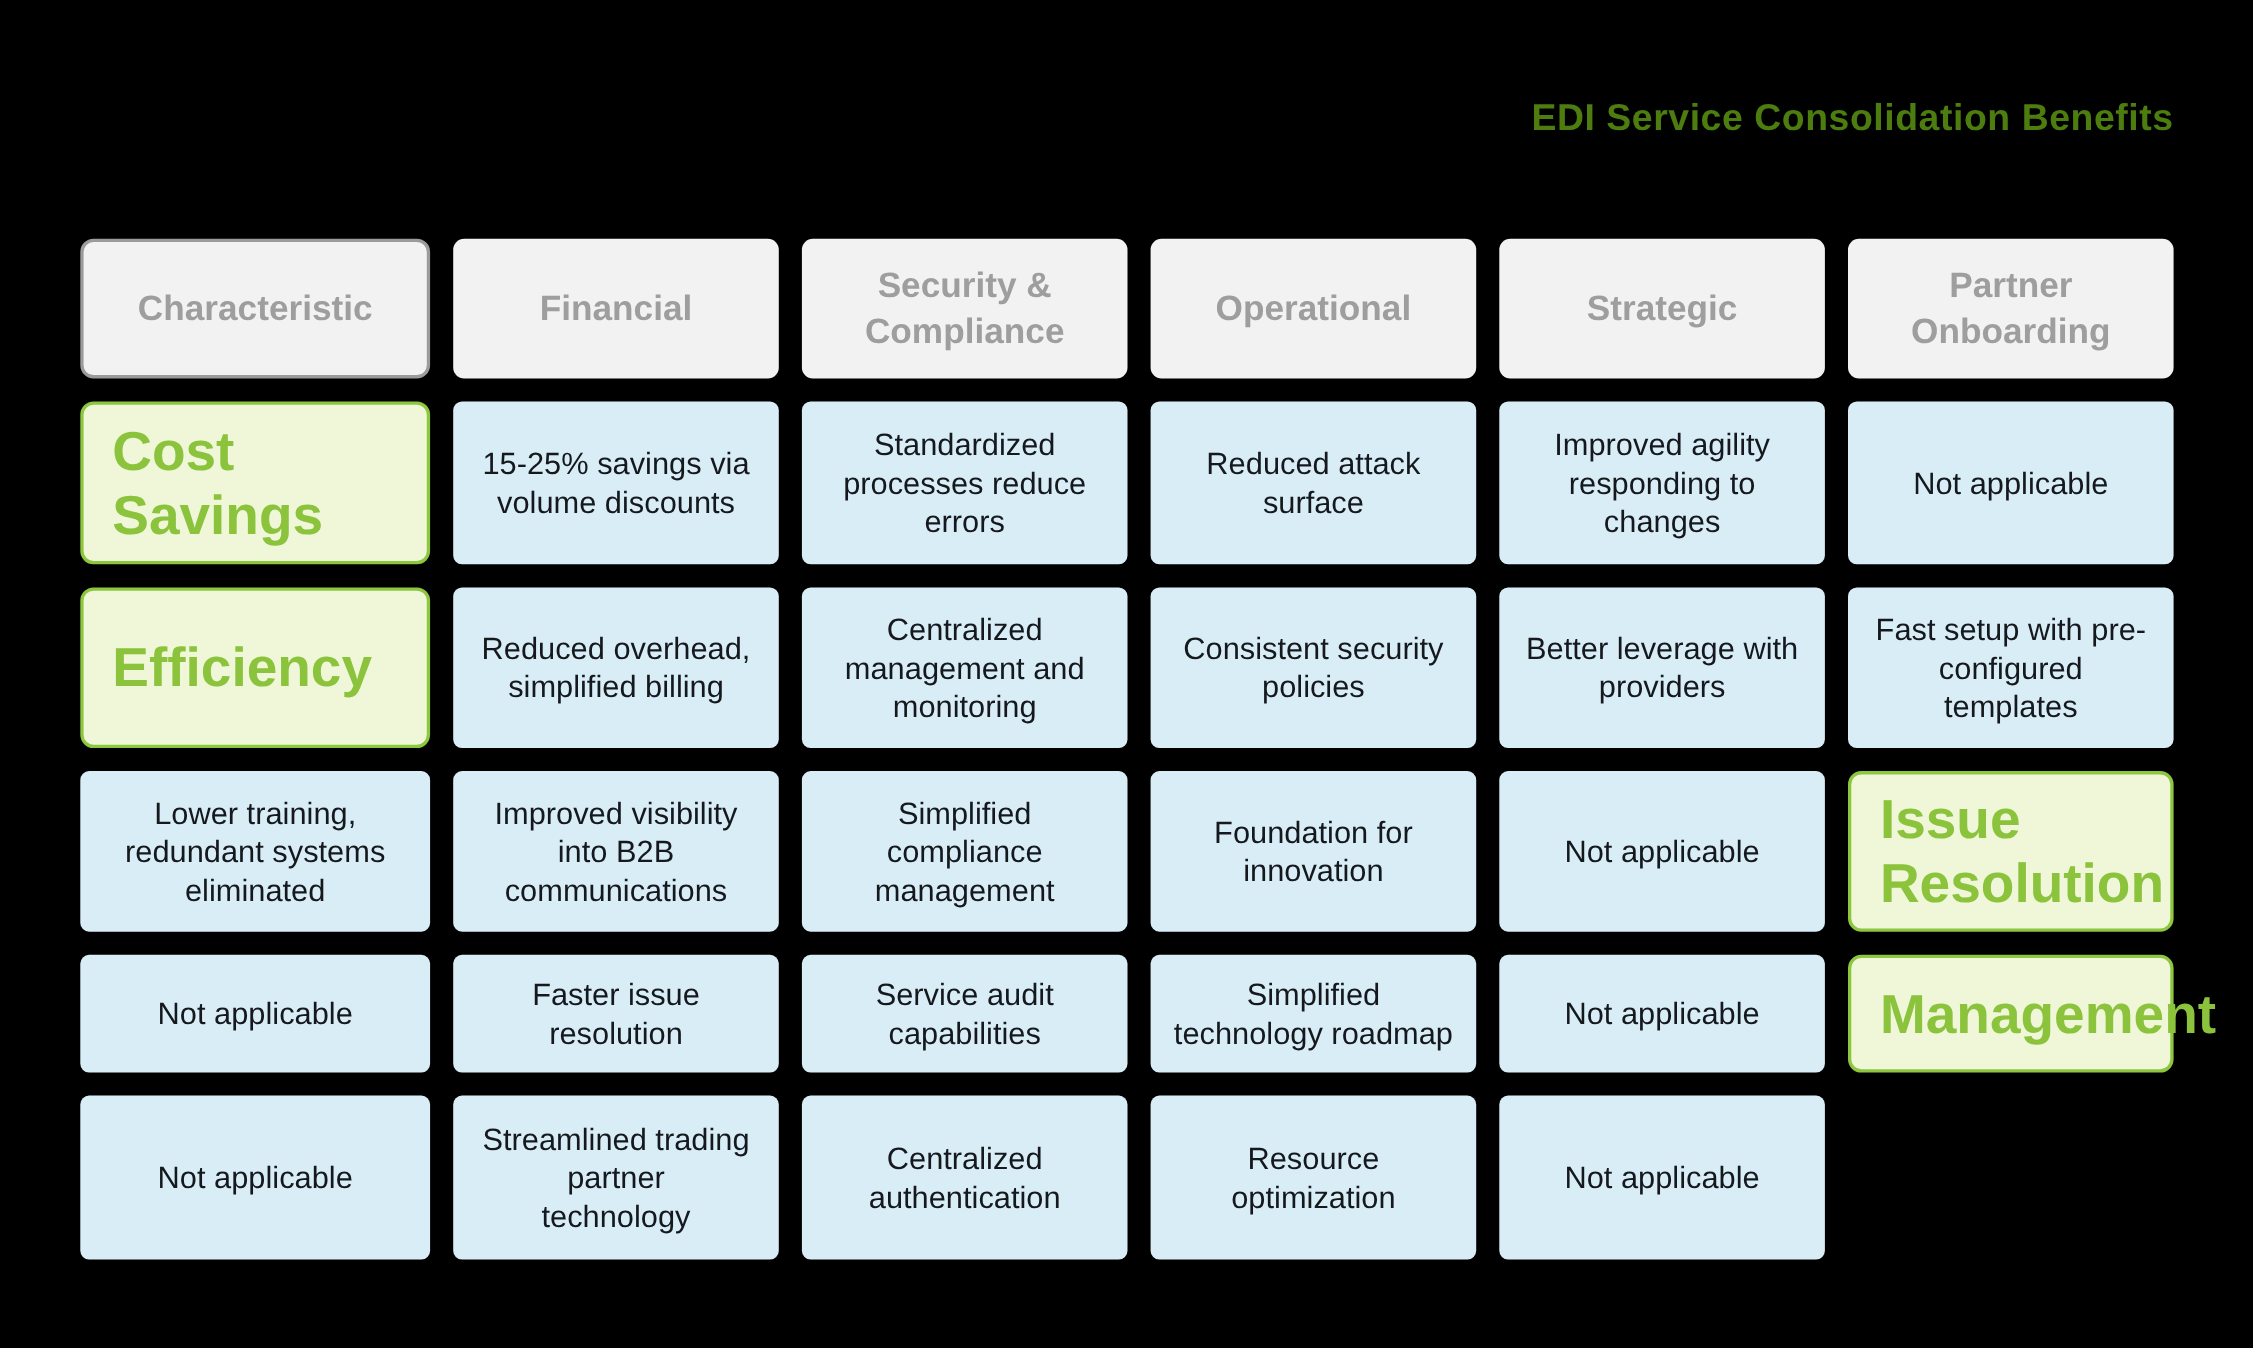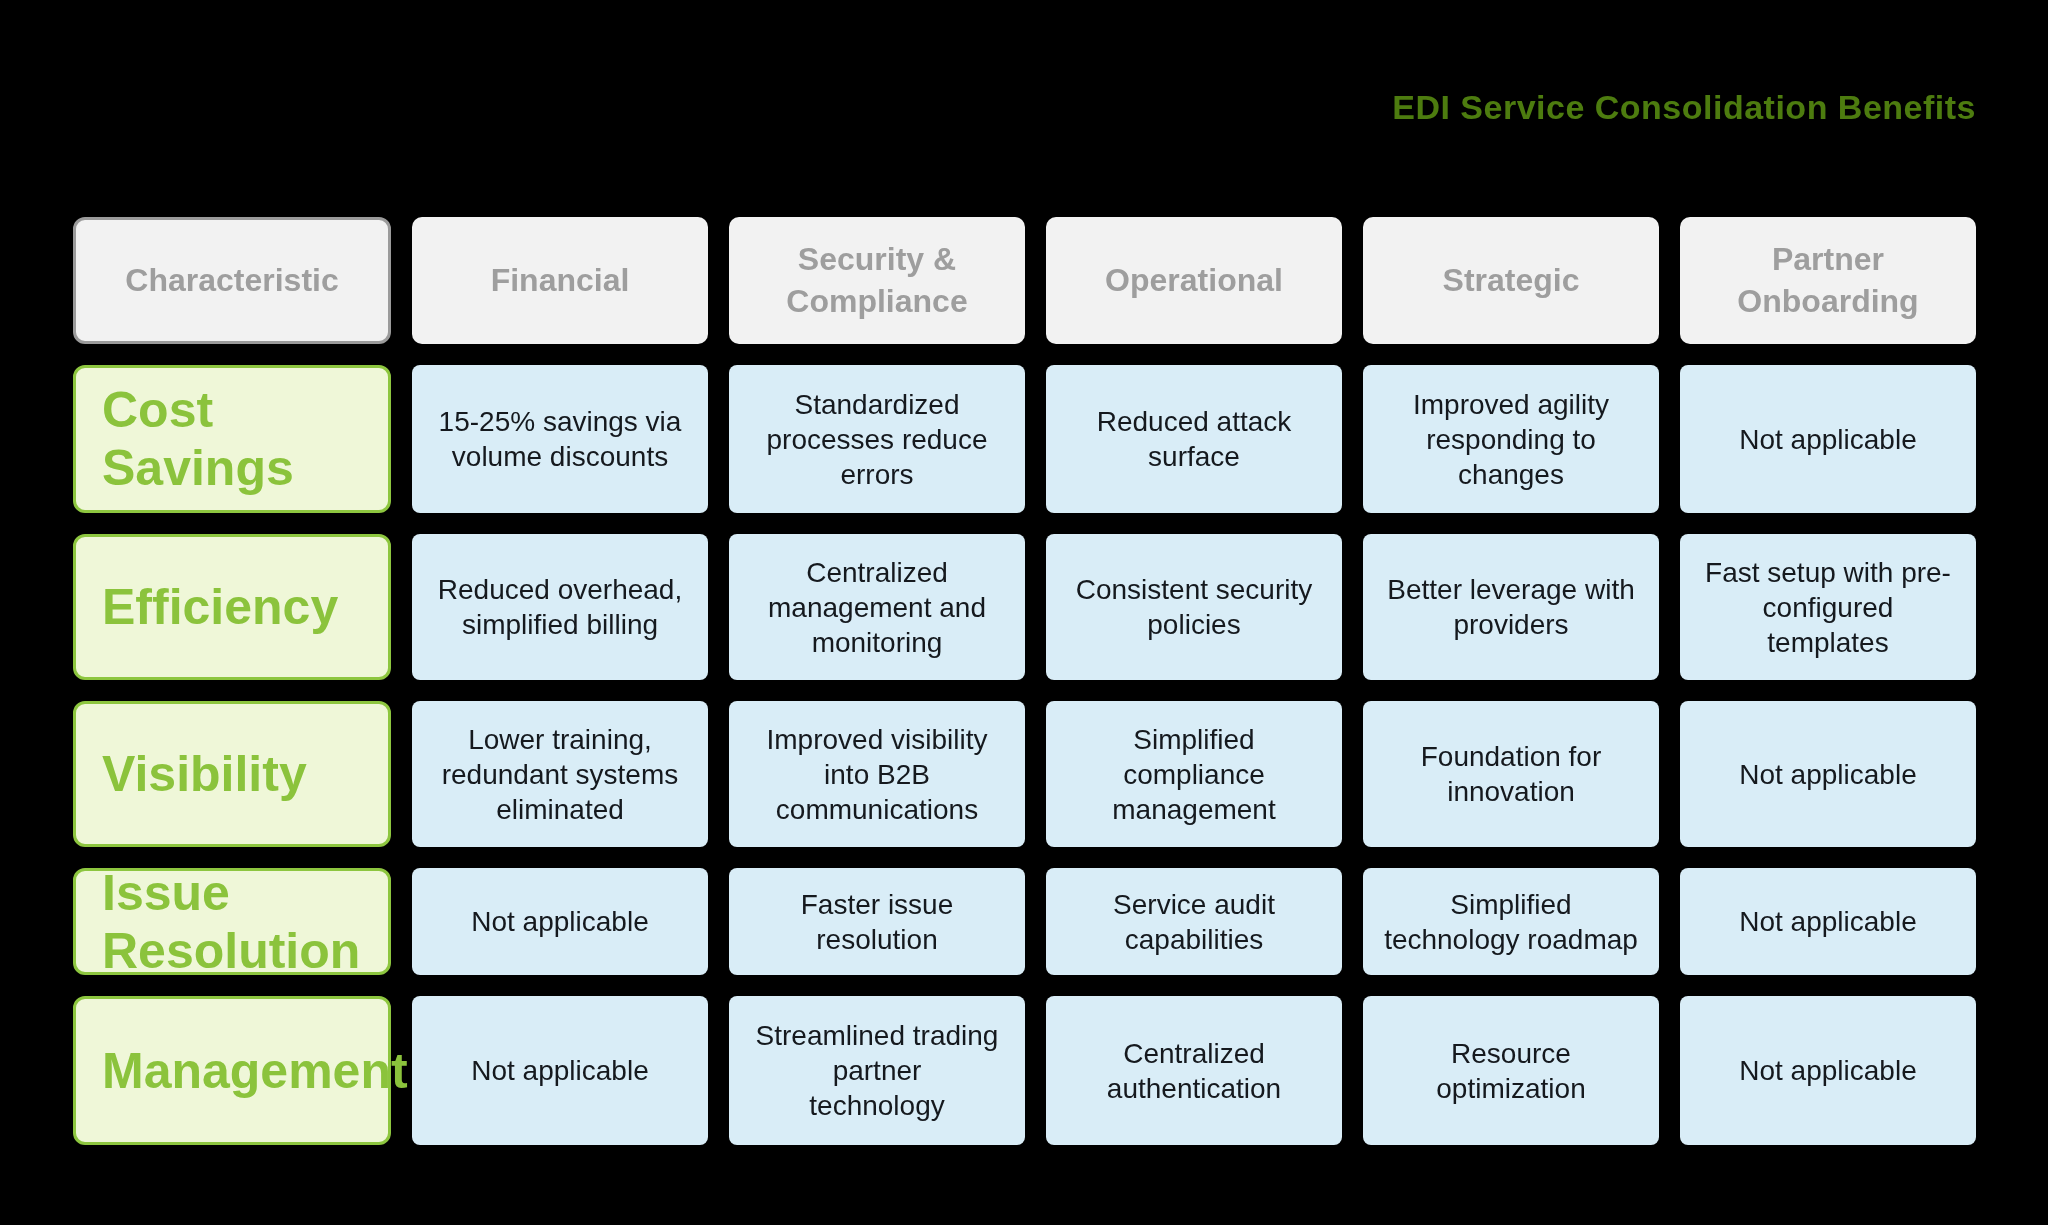--- a/index.html
+++ b/index.html
@@ -122,21 +122,20 @@
 management and
 monitoring</div>
     <div class="cell body-cell">Consistent security
 policies</div>
     <div class="cell body-cell">Better leverage with
 providers</div>
     <div class="cell body-cell">Fast setup with pre-
 configured
 templates</div>
 
-    <div class="cell row-label-cell">Visibility</div>
     <div class="cell body-cell">Lower training,
 redundant systems
 eliminated</div>
     <div class="cell body-cell">Improved visibility
 into B2B
 communications</div>
     <div class="cell body-cell">Simplified
 compliance
 management</div>
     <div class="cell body-cell">Foundation for

